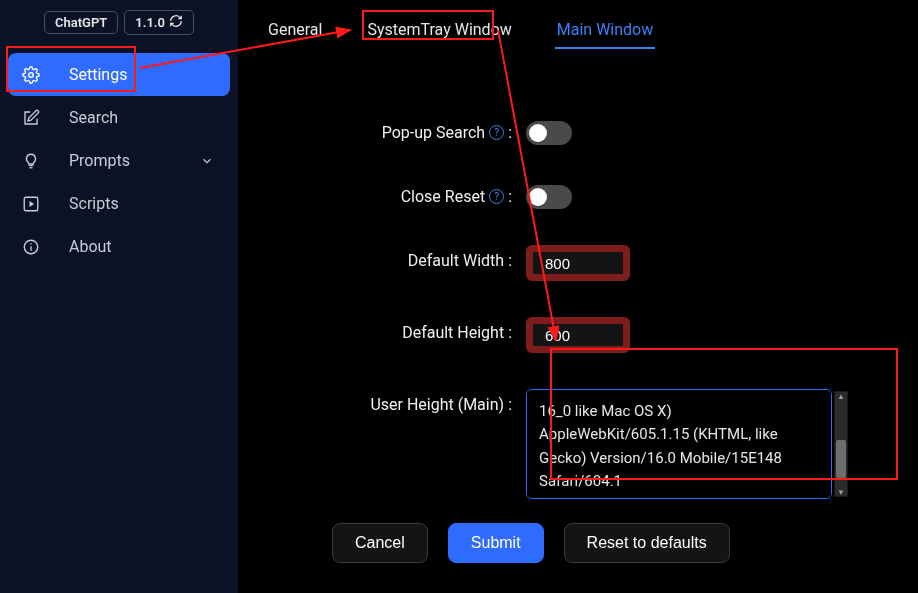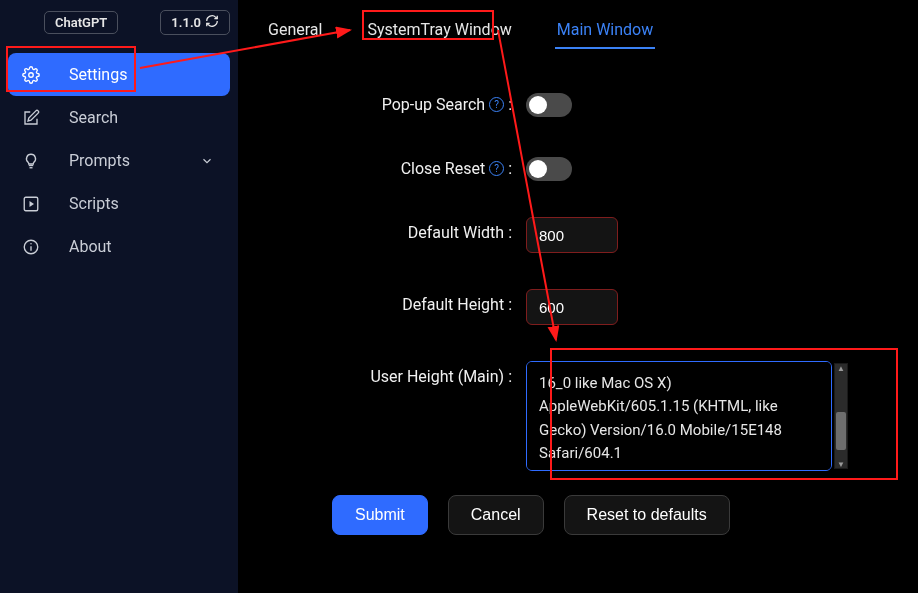--- a/index.html
+++ b/index.html
@@ -17,21 +17,20 @@
     left: 0; top: 0;
     width: 238px;
     height: 100%;
     background: #0c1226;
   }
   .topbar {
     display: flex;
     align-items: center;
     gap: 6px;
     padding: 10px 8px 10px 44px;
-    justify-content: space-between;
   }
   .pill {
     border: 1px solid #4a4f5d;
     border-radius: 5px;
     padding: 3px 10px;
     font-size: 13px;
     font-weight: 600;
     color: #e6e6e6;
     display: inline-flex;
     align-items: center;
@@ -90,20 +89,21 @@
     color: #3b82f6;
     border-bottom: 2px solid #3b82f6;
   }
   .form {
     padding: 40px 28px 0 28px;
   }
   .row {
     display: flex;
     align-items: flex-start;
     margin-bottom: 36px;
+    margin-top: 28px;
   }
   .row .label {
     width: 260px;
     text-align: right;
     padding-right: 14px;
     padding-top: 6px;
     font-size: 16px;
     color: #f0f0f0;
     display: flex;
     justify-content: flex-end;
@@ -132,24 +132,24 @@
   .toggle .knob {
     width: 18px;
     height: 18px;
     background: #fff;
     border-radius: 50%;
     position: absolute;
     top: 3px;
     left: 3px;
   }
   .num-input {
-    width: 92px;
+    width: 104px;
     height: 36px;
     background: #141414;
-    border: 1px solid #7f1d1d;
+    border: 7px solid #7f1d1d;
     border-radius: 6px;
     color: #fff;
     font-size: 15px;
     padding: 0 12px;
   }
   .ua-wrap {
     position: relative;
     width: 322px;
   }
   .ua-text {
@@ -355,22 +355,22 @@
         <textarea class="ua-text" style="">16_0 like Mac OS X) AppleWebKit/605.1.15 (KHTML, like Gecko) Version/16.0 Mobile/15E148 Safari/604.1</textarea>
         <div class="ua-scroll">
           <div class="arrow-up">▲</div>
           <div class="thumb"></div>
           <div class="arrow-down">▼</div>
         </div>
       </div>
     </div>
 
     <div class="actions">
+      <button class="btn">Cancel</button>
       <button class="btn primary">Submit</button>
-      <button class="btn">Cancel</button>
       <button class="btn">Reset to defaults</button>
     </div>
 
   </div>
 </div>
 
 <div class="annot" style="left:6px; top:46px; width:130px; height:46px;"></div>
 <div class="annot" style="left:362px; top:10px; width:132px; height:30px;"></div>
 <div class="annot" style="left:550px; top:348px; width:348px; height:132px;"></div>
 

